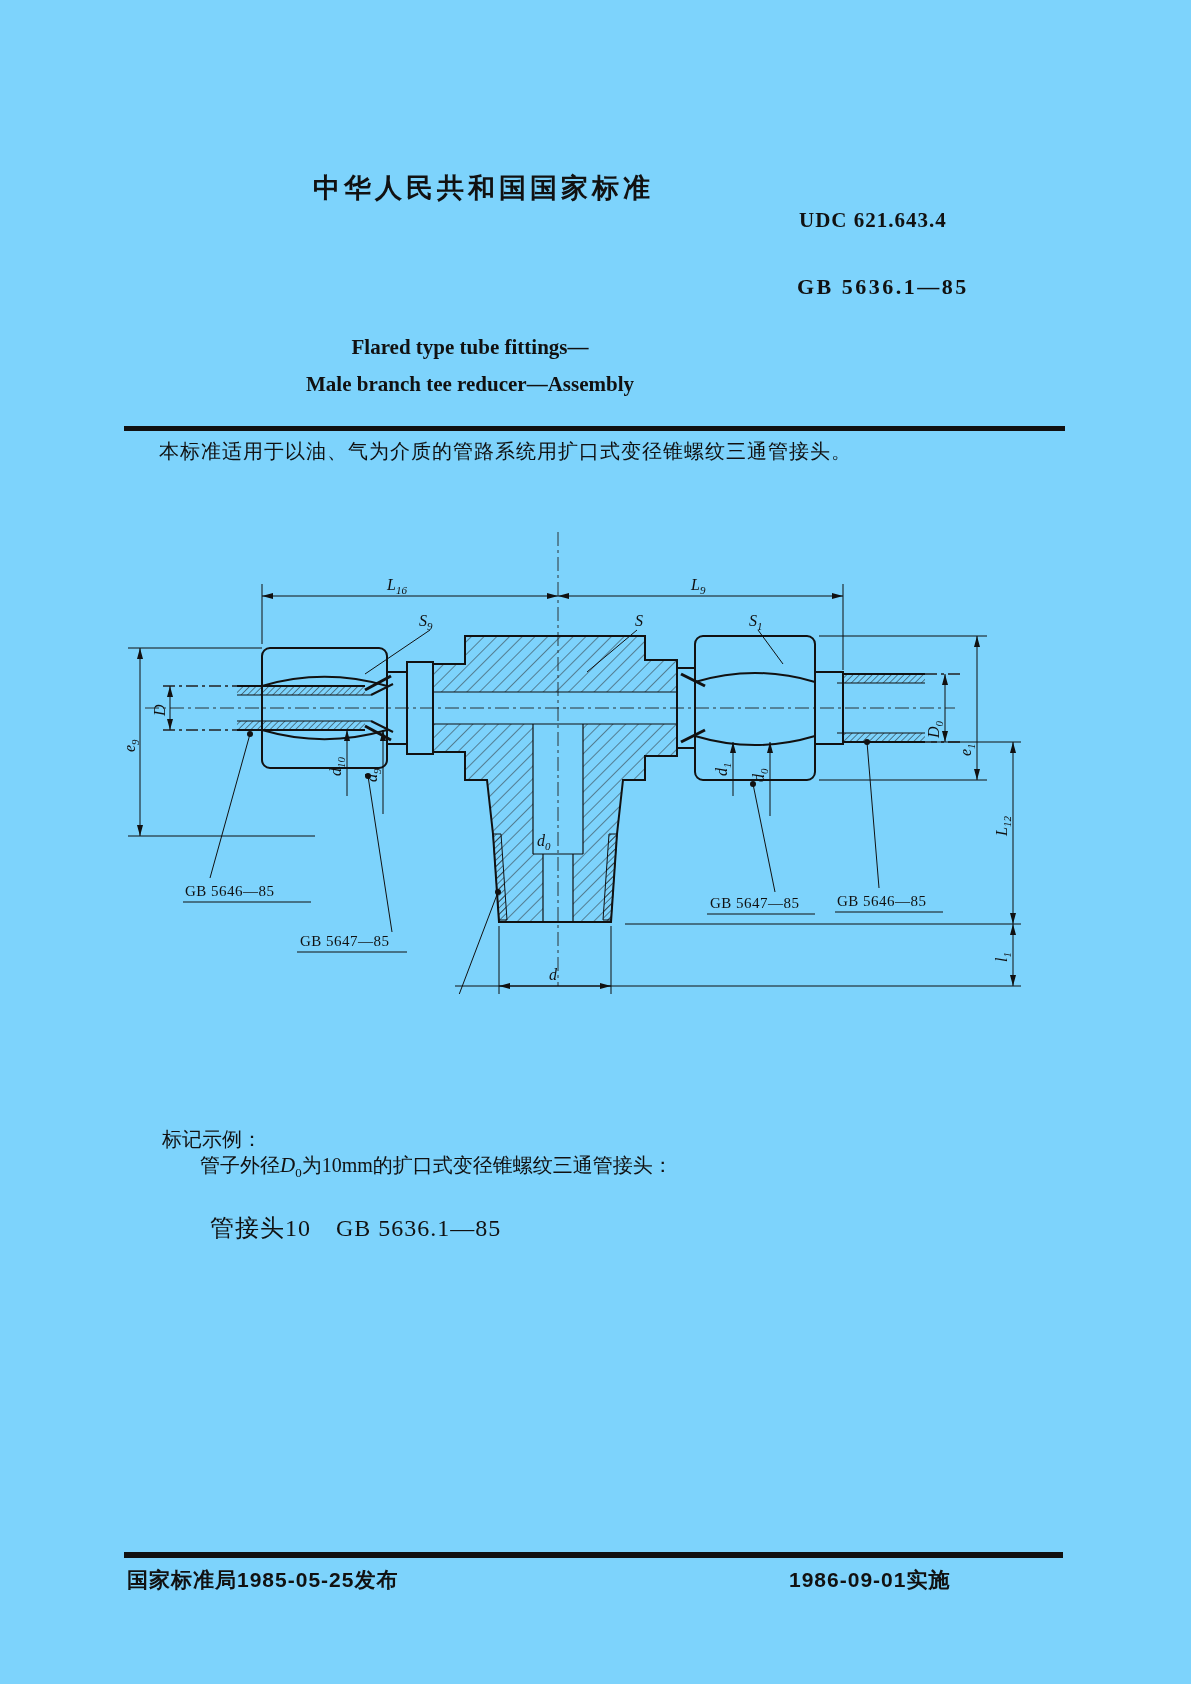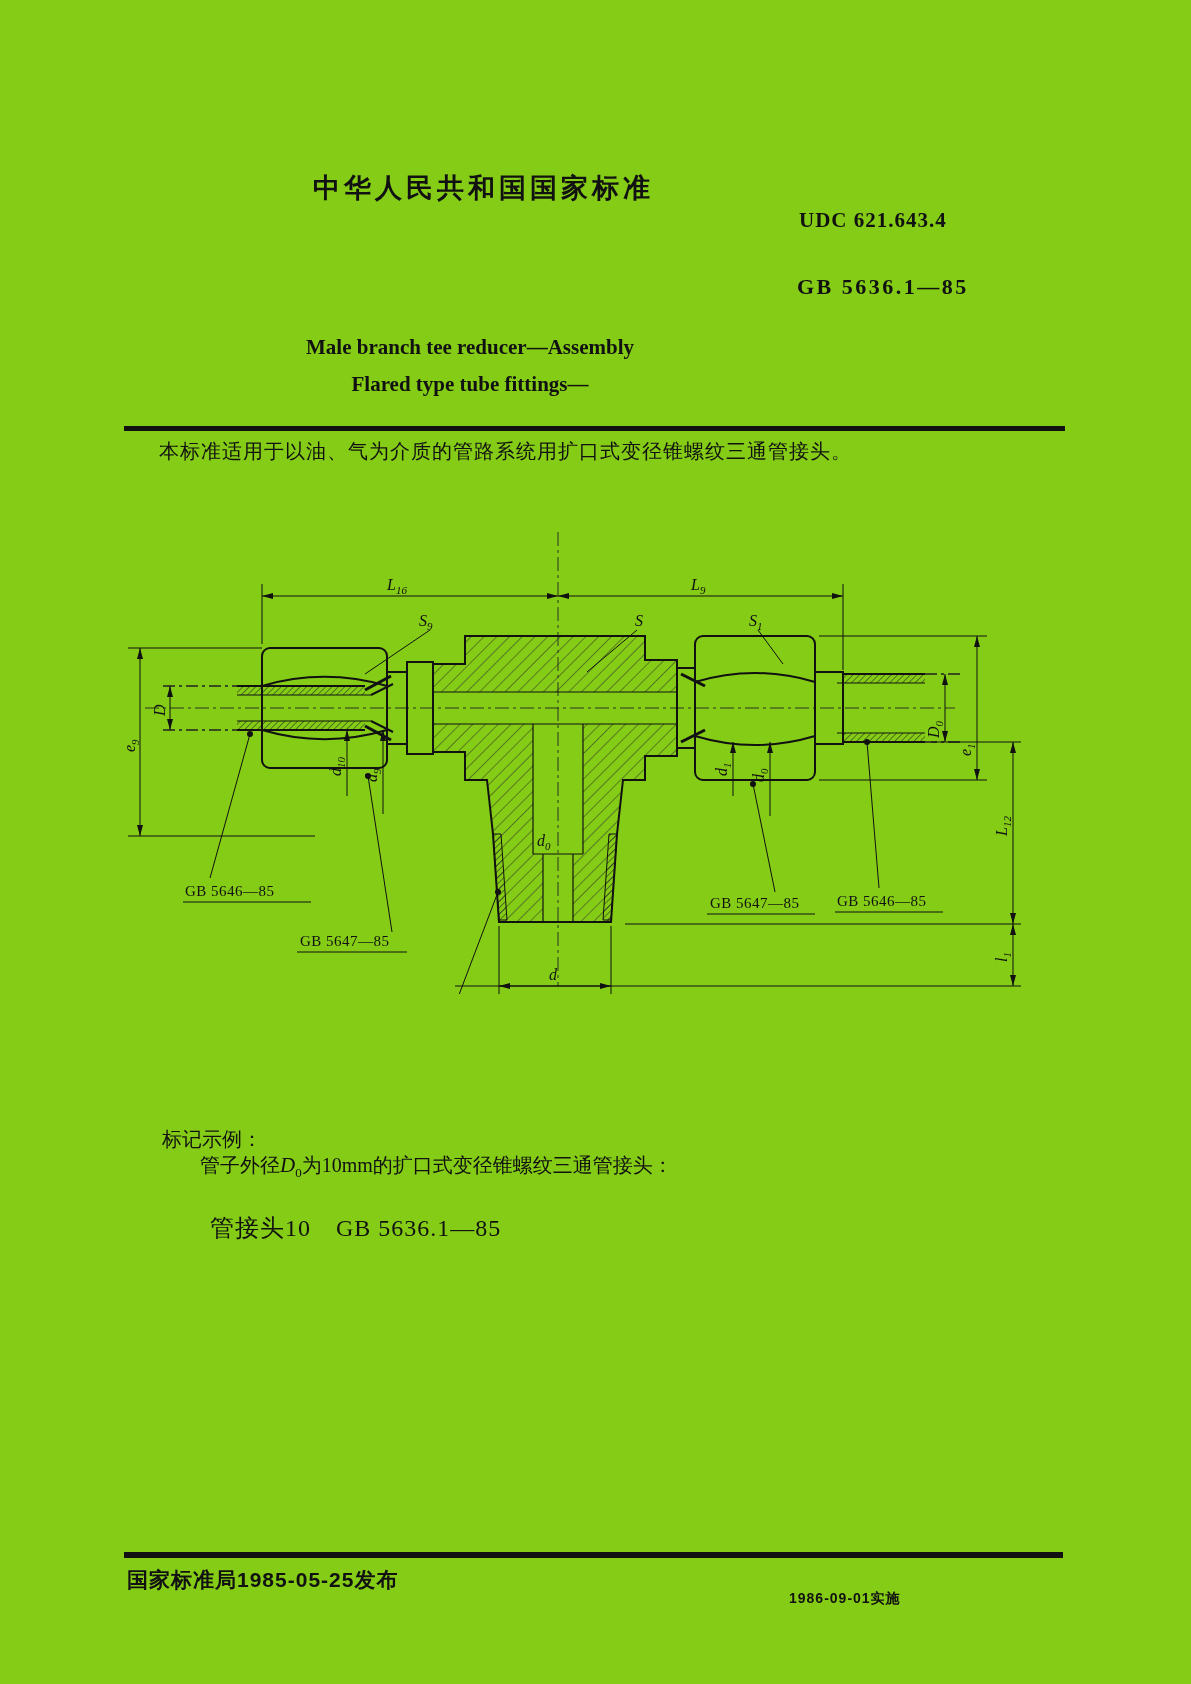--- a/index.html
+++ b/index.html
@@ -1,38 +1,38 @@
 <!DOCTYPE html>
 <html><head>
 <meta charset="utf-8">
 <style>
   html,body{margin:0;padding:0;}
   body{width:1191px;height:1684px;background:#f6f6f4;font-family:"Liberation Serif",serif;color:#111;}
-  .page{position:relative;width:1191px;height:1684px;background:#84cc16;overflow:hidden;}
+  .page{position:relative;width:1191px;height:1684px;background:#7dd3fc;overflow:hidden;}
   .abs{position:absolute;white-space:nowrap;}
   .cn-head{font-family:"Liberation Sans",sans-serif;font-weight:bold;}
   .serif-b{font-family:"Liberation Serif",serif;font-weight:bold;margin-top:24px;}
   .rule{position:absolute;background:#111;}
   .en-title{text-align:center;line-height:37px;}
   svg text{fill:#111;}
   .dimtxt{font-family:"Liberation Serif",serif;font-style:italic;font-size:16px;}
   .reftxt{font-family:"Liberation Serif",serif;font-size:15px;letter-spacing:.5px;}
   .sub{font-style:italic;}
 </style>
 </head>
 <body>
 
 <div class="page">
 
   <div class="abs cn-head" style="left:313px;top:170px;font-size:27px;letter-spacing:4px;">中华人民共和国国家标准</div>
   <div class="abs serif-b" style="left:799px;top:184px;font-size:21px;letter-spacing:1px;">UDC 621.643.4</div>
   <div class="abs serif-b" style="left:797px;top:250px;font-size:22px;letter-spacing:2.5px;">GB 5636.1—85</div>
   <div class="abs serif-b en-title" style="left:240px;top:305px;width:460px;font-size:21px;">
+    <div>Flared type tube fittings—</div>
     <div>Male branch tee reducer—Assembly</div>
-    <div>Flared type tube fittings—</div>
   </div>
 
   <div class="rule" style="left:124px;top:426px;width:941px;height:5px;"></div>
 
   <div class="abs" style="left:159px;top:438px;font-size:20px;letter-spacing:1px;">本标准适用于以油、气为介质的管路系统用扩口式变径锥螺纹三通管接头。</div>
 
   <svg class="abs" style="left:125px;top:524px;" width="900" height="470" viewBox="0 0 900 470">
     <defs>
       <pattern id="h1" width="9" height="9" patternUnits="userSpaceOnUse" patternTransform="rotate(45)">
         <line x1="0" y1="0" x2="0" y2="9" stroke="#2a2a2a" stroke-width="1"></line>
@@ -217,15 +217,15 @@
   </svg>
 
   <div class="abs" style="left:162px;top:1126px;font-size:20px;">标记示例：</div>
   <div class="abs" style="left:200px;top:1152px;font-size:20px;">
     <span>管子外径</span><span class="sub" style="font-size:21px;">D</span><sub style="font-size:13px;">0</sub><span>为10mm的扩口式变径锥螺纹三通管接头：</span>
   </div>
   <div class="abs serif-b" style="left:210px;top:1188px;font-size:24px;font-weight:normal;letter-spacing:1px;">管接头10　GB 5636.1—85</div>
 
   <div class="rule" style="left:124px;top:1552px;width:939px;height:6px;"></div>
   <div class="abs cn-head" style="left:127px;top:1566px;font-size:21px;letter-spacing:1px;">国家标准局1985-05-25发布</div>
-  <div class="abs cn-head" style="left:789px;top:1566px;font-size:14px;letter-spacing:1px;margin-top:24px;">1986-09-01实施</div>
+  <div class="abs cn-head" style="left:789px;top:1566px;font-size:21px;letter-spacing:1px;">1986-09-01实施</div>
 
 </div>
 
 </body></html>

